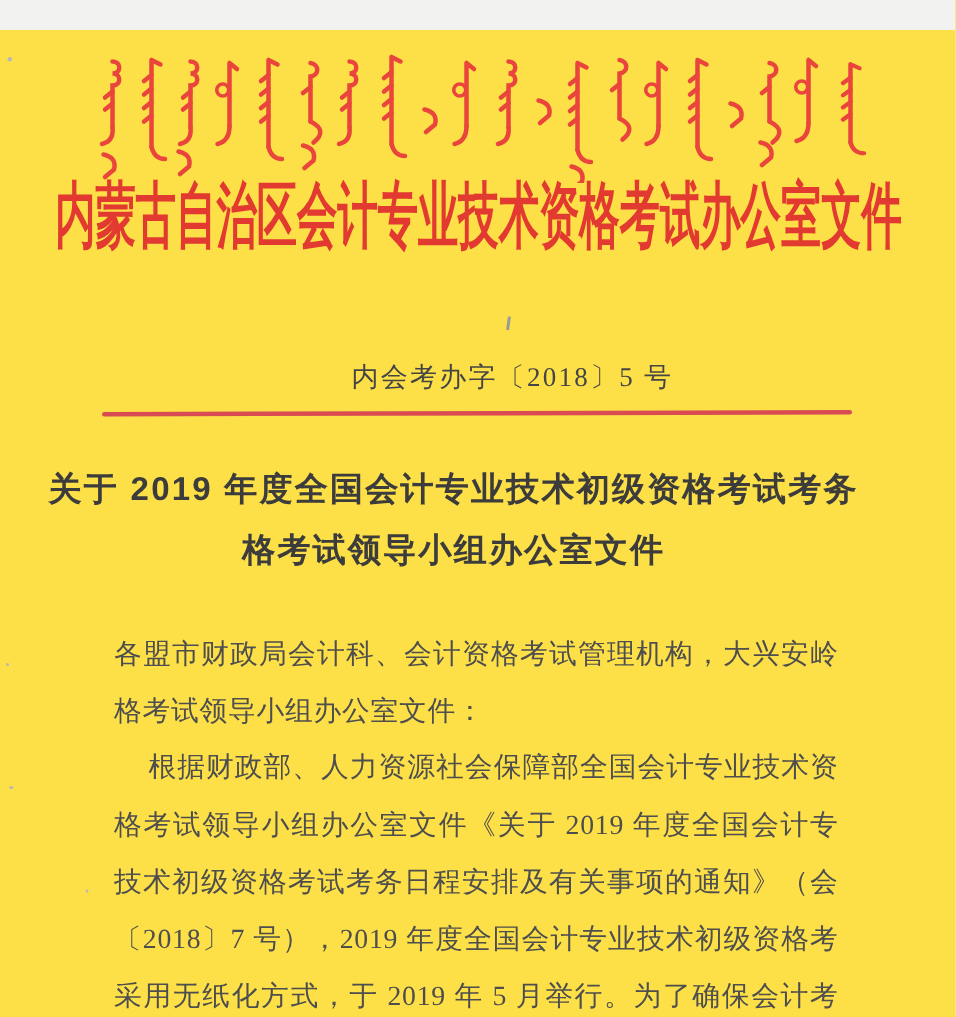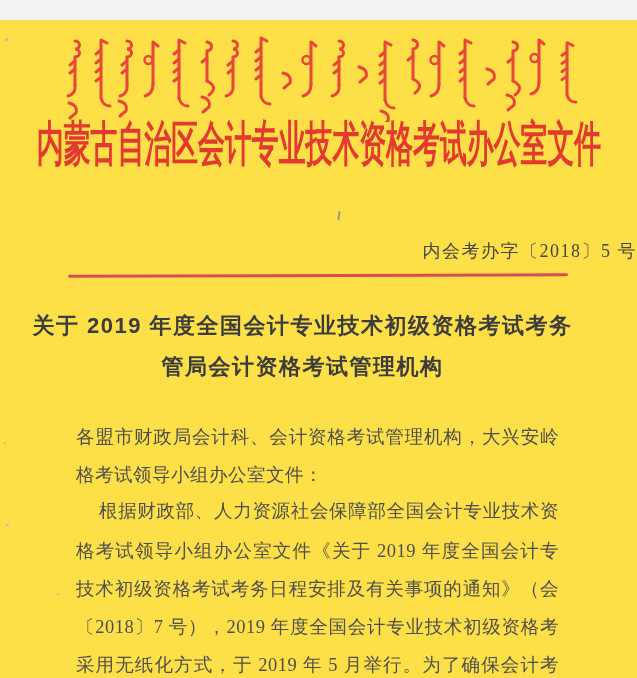--- a/index.html
+++ b/index.html
@@ -25,21 +25,21 @@
   }
   .org-title span{
     display:inline-block;white-space:nowrap;
     font-family:"Liberation Serif","DejaVu Serif",serif;
     font-weight:bold;font-size:48px;letter-spacing:0px;
     transform:scaleX(0.56);transform-origin:center center;
   }
   
   .doc-number{
     position:absolute;top:219px;left:0;width:637px;
-    text-align:right;padding-left:46px;box-sizing:border-box;
+    text-align:center;padding-left:46px;box-sizing:border-box;
     font-size:18px;letter-spacing:1.5px;color:#454545;
   }
   
   .red-rule{
     position:absolute;top:254px;left:68px;width:500px;height:3px;
     transform:rotate(-0.15deg);
     border-radius:2px;
   }
   
   .notice-title{
@@ -134,21 +134,21 @@
   <div class="org-title">
     <span style="color:#e23a30">内蒙古自治区会计专业技术资格考试办公室文件</span>
   </div>
 
   <div class="doc-number">内会考办字〔2018〕5 号</div>
 
   <div class="red-rule" style="background:#d94b52"></div>
 
   <div class="notice-title">
     <div>关于 2019 年度全国会计专业技术初级资格考试考务</div>
-    <div>管局会计资格考试管理机构</div>
+    <div>格考试领导小组办公室文件</div>
   </div>
 
   <div class="body-text">
     <div class="body-line jst">各盟市财政局会计科、会计资格考试管理机构，大兴安岭林</div>
     <div class="body-line">格考试领导小组办公室文件：</div>
     <div class="body-line jst indent">根据财政部、人力资源社会保障部全国会计专业技术资</div>
     <div class="body-line jst">格考试领导小组办公室文件《关于 2019 年度全国会计专业</div>
     <div class="body-line jst">技术初级资格考试考务日程安排及有关事项的通知》（会考</div>
     <div class="body-line jst">〔2018〕7 号），2019 年度全国会计专业技术初级资格考试</div>
     <div class="body-line jst">采用无纸化方式，于 2019 年 5 月举行。为了确保会计考试</div>

